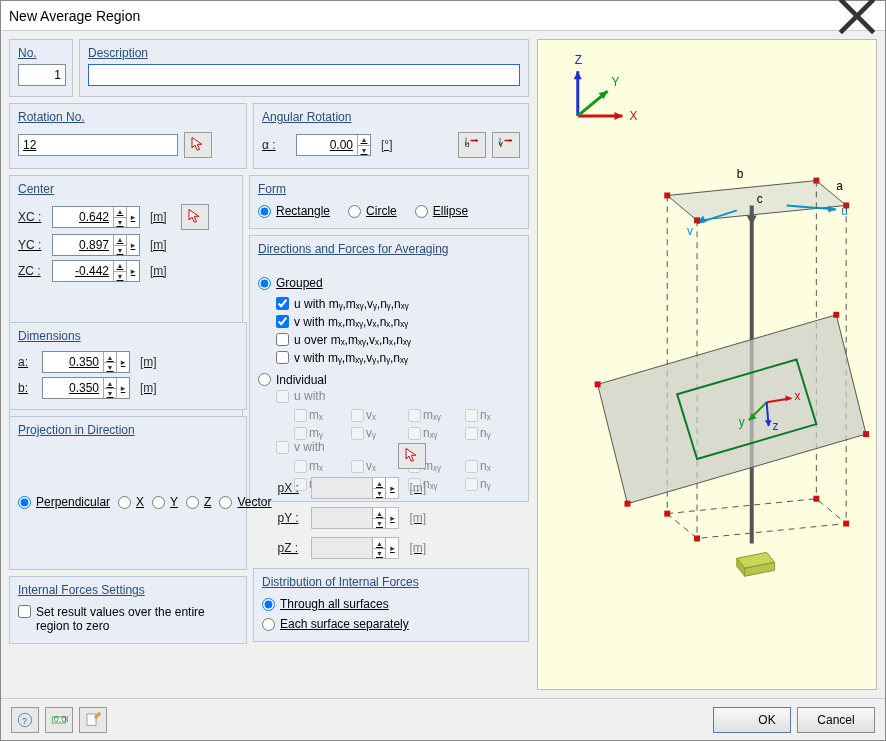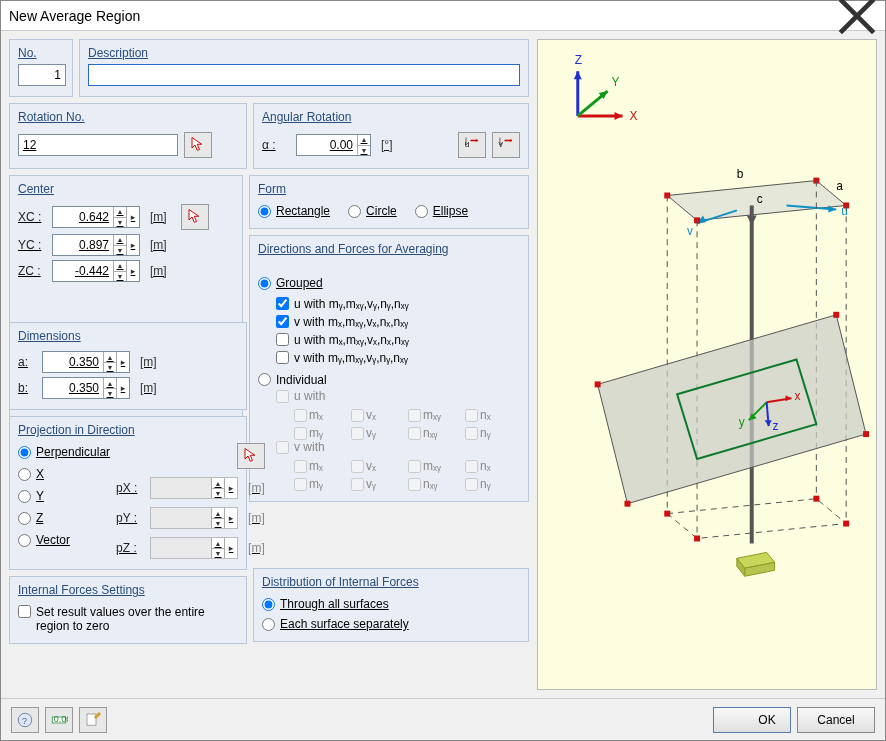--- a/index.html
+++ b/index.html
@@ -190,21 +190,21 @@
               <label class="checklabel">
                   <input type="checkbox" checked="" style="">
                   <span>u with mᵧ,mₓᵧ,vᵧ,nᵧ,nₓᵧ</span>
                 </label>
               <label class="checklabel">
                   <input type="checkbox" checked="" style="">
                   <span>v with mₓ,mₓᵧ,vₓ,nₓ,nₓᵧ</span>
                 </label>
               <label class="checklabel">
                   <input type="checkbox" style="">
-                  <span>u with mₓ,mₓᵧ,vₓ,nₓ,nₓᵧ</span>
+                  <span>u over mₓ,mₓᵧ,vₓ,nₓ,nₓᵧ</span>
                 </label>
               <label class="checklabel">
                   <input type="checkbox" style="">
                   <span>v with mᵧ,mₓᵧ,vᵧ,nᵧ,nₓᵧ</span>
                 </label>
             </div>
             <label class="radiolabel" style="margin-top:8px;">
                 <input type="radio" name="diravg" style="">
                 <span>Individual</span>
               </label>
@@ -269,21 +269,21 @@
                   </span>
                   <span class="dots">▸</span>
                 </span>
               <span class="unit">[m]</span>
             </div>
           </div>
 
           <div class="panel">
             <div class="panel-title underline">Projection in Direction</div>
             <div style="display:flex; gap:6px;">
-              <div style="display:flex; flex-direction:column; gap:8px; margin-top:4px;">
+              <div style="display:flex; flex-direction:row; gap:8px; margin-top:4px;">
                 <label class="radiolabel">
                     <input type="radio" name="proj" checked="" style="">
                     <span style="text-decoration:underline;">Perpendicular</span>
                   </label>
                 <label class="radiolabel">
                     <input type="radio" name="proj" style="">
                     <span style="text-decoration:underline;">X</span>
                   </label>
                 <label class="radiolabel">
                     <input type="radio" name="proj" style="">

